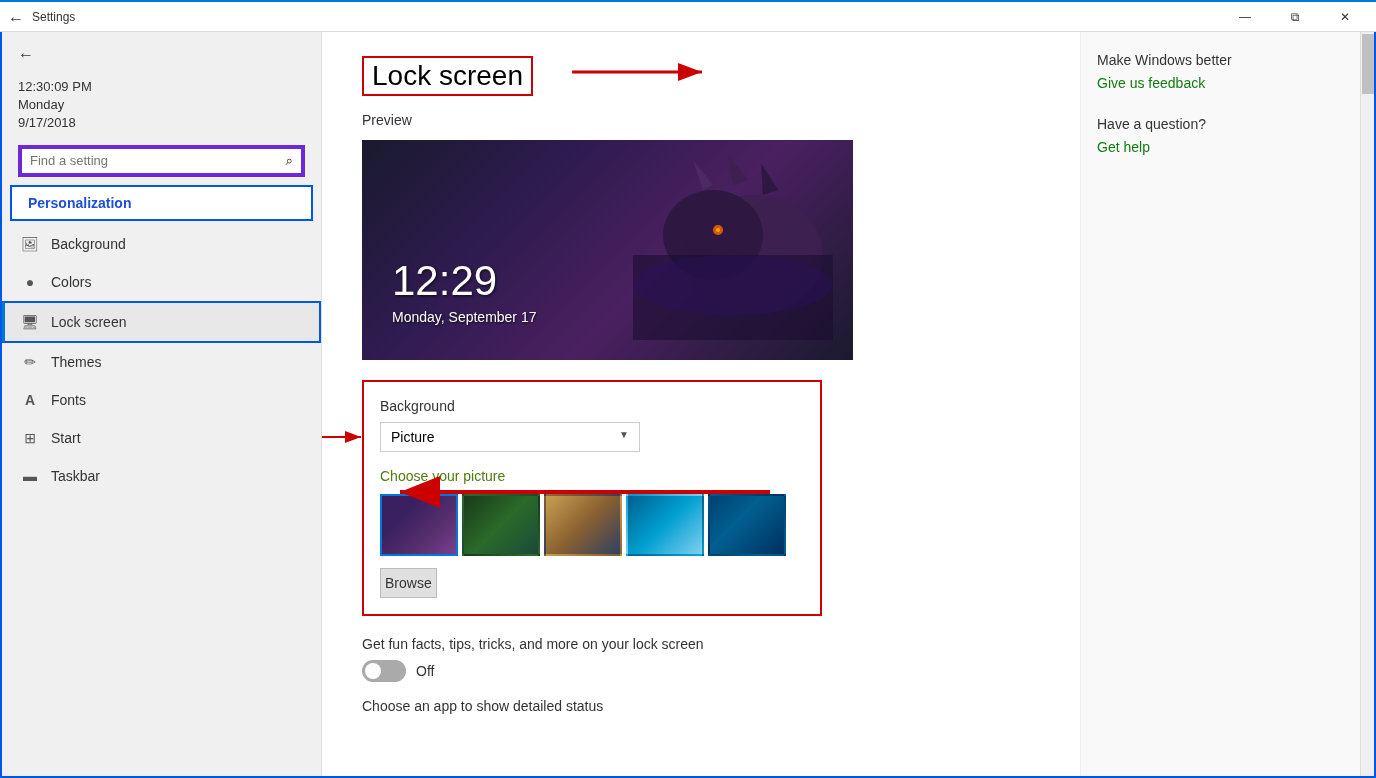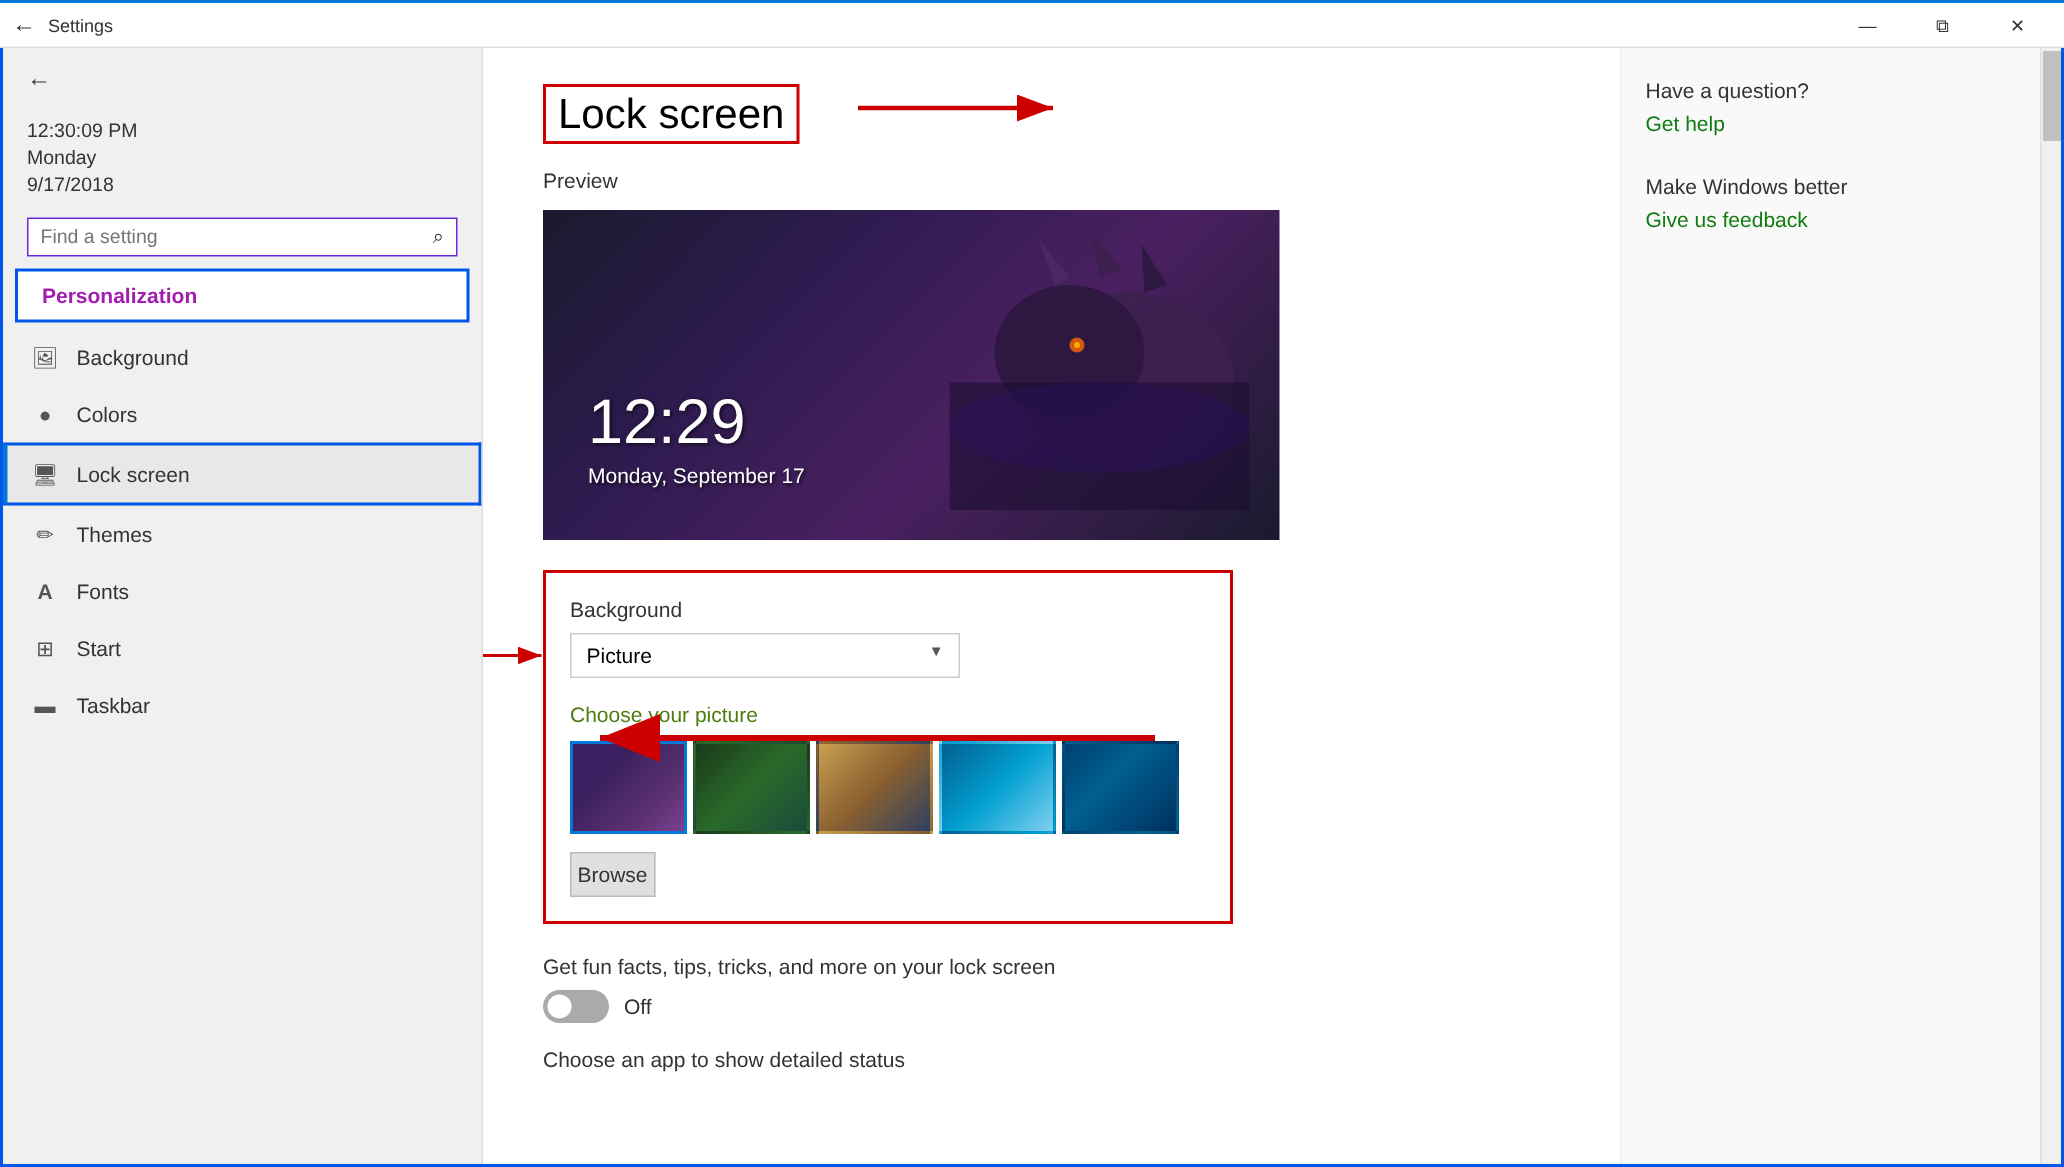--- a/index.html
+++ b/index.html
@@ -38,38 +38,38 @@
       display: flex;
       align-items: center;
       gap: 8px;
     }
     .back-btn { background: none; border: none; cursor: pointer; font-size: 16px; color: #333; }
 
     .search-bar {
       display: flex;
       align-items: center;
       margin: 0 16px 8px;
-      border: 1px solid #6d28d9;
+      border: 4px solid #6d28d9;
       background: white;
     }
     .search-bar input { flex: 1; border: none; padding: 4px 8px; font-size: 13px; outline: none; background: transparent; }
     .search-icon-btn { background: none; border: none; padding: 4px 8px; cursor: pointer; color: #333; }
 
     .datetime-block {
       padding: 4px 16px 12px;
       font-size: 13px;
       color: #333;
       line-height: 1.4;
     }
 
     .personalization-label {
       padding: 8px 16px;
       font-size: 14px;
       font-weight: 600;
-      color: #a21caf;
+      color: #1d4ed8;
       border: 2px solid #0057e7;
       margin: 0 8px 4px;
       background: white;
     }
 
     .nav-item {
       display: flex;
       align-items: center;
       gap: 12px;
       padding: 10px 16px;
@@ -411,26 +411,26 @@
 
     <div class="detailed-status">Choose an app to show detailed status</div>
 
     
     
 
   </div>
 
   <div class="right-panel">
     <div class="help-section">
+      <div class="help-title">Make Windows better</div>
+      <a class="help-link" href="#">Give us feedback</a>
+    </div>
+    <div class="help-section">
       <div class="help-title">Have a question?</div>
       <a class="help-link" href="#">Get help</a>
     </div>
-    <div class="help-section">
-      <div class="help-title">Make Windows better</div>
-      <a class="help-link" href="#">Give us feedback</a>
-    </div>
   </div>
 
   <div class="right-scrollbar">
     <div class="scrollbar-thumb"></div>
   </div>
 
 </div>
 
 </body></html>

